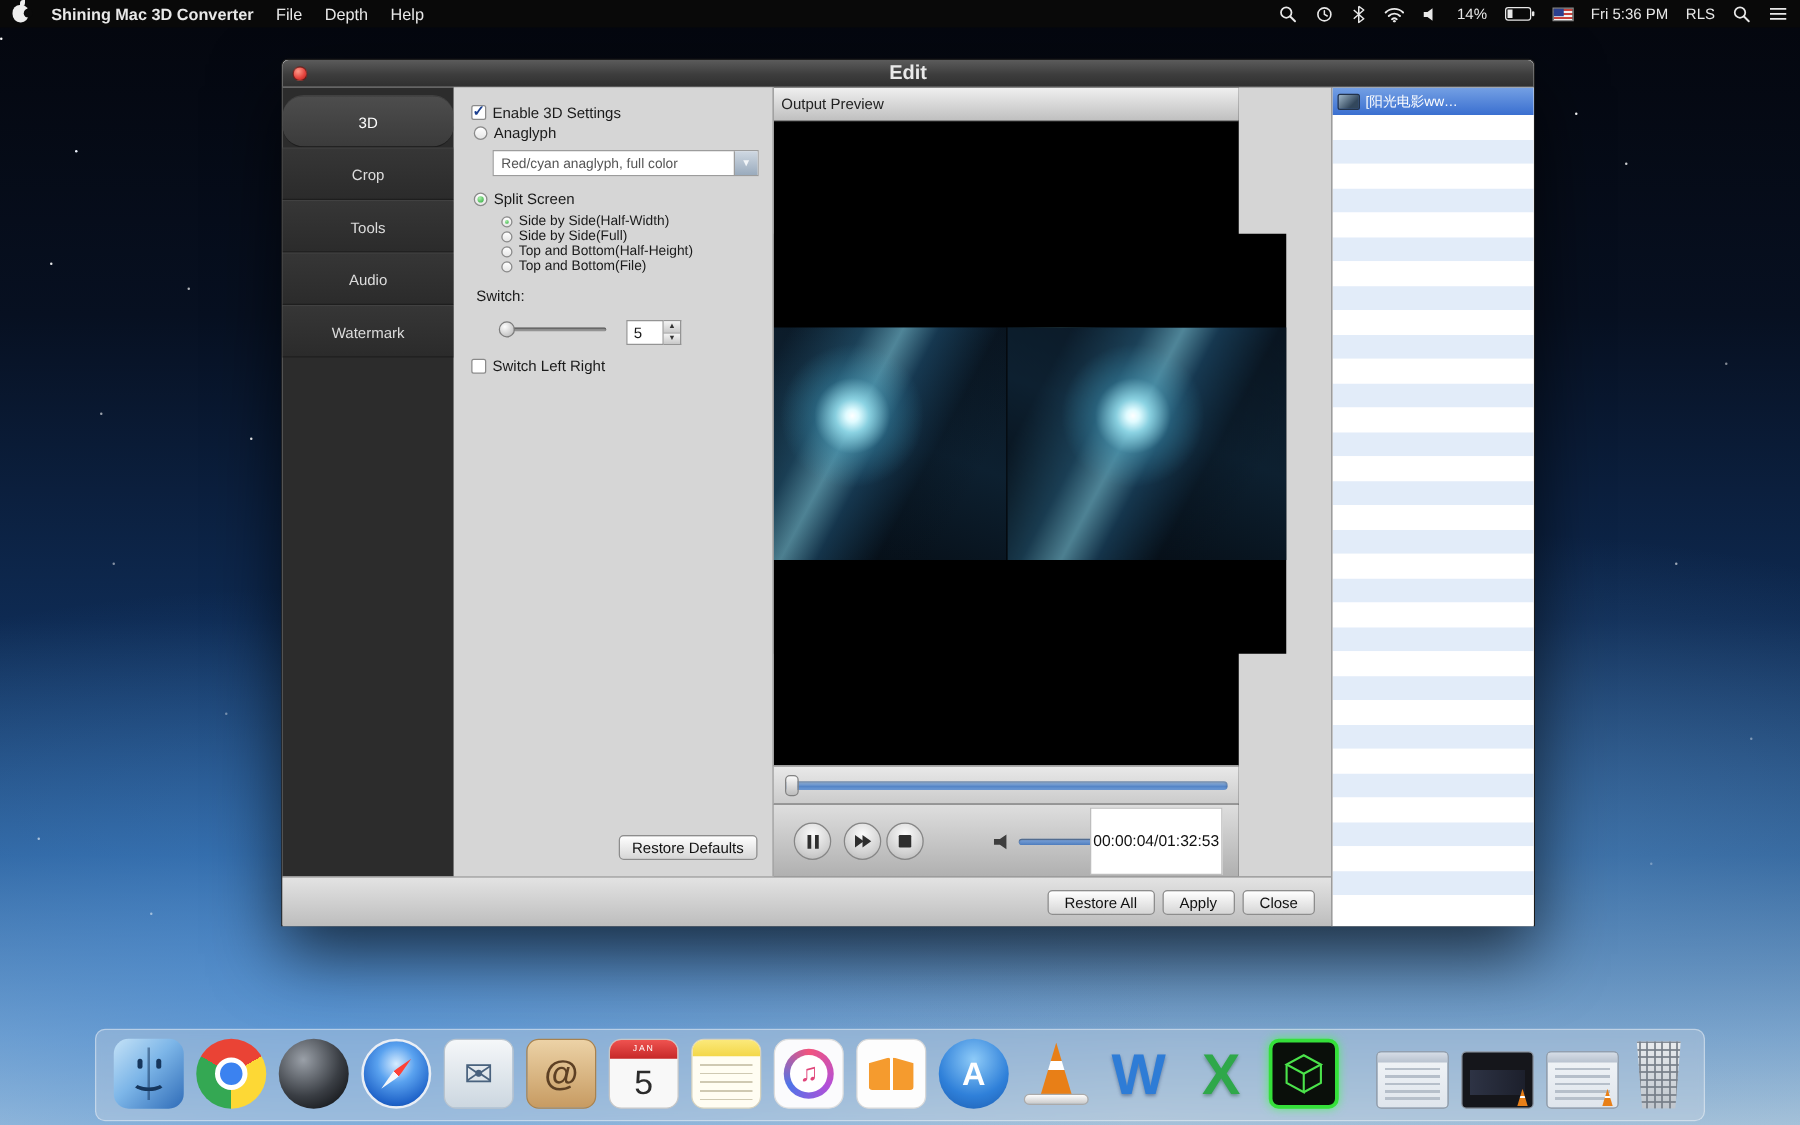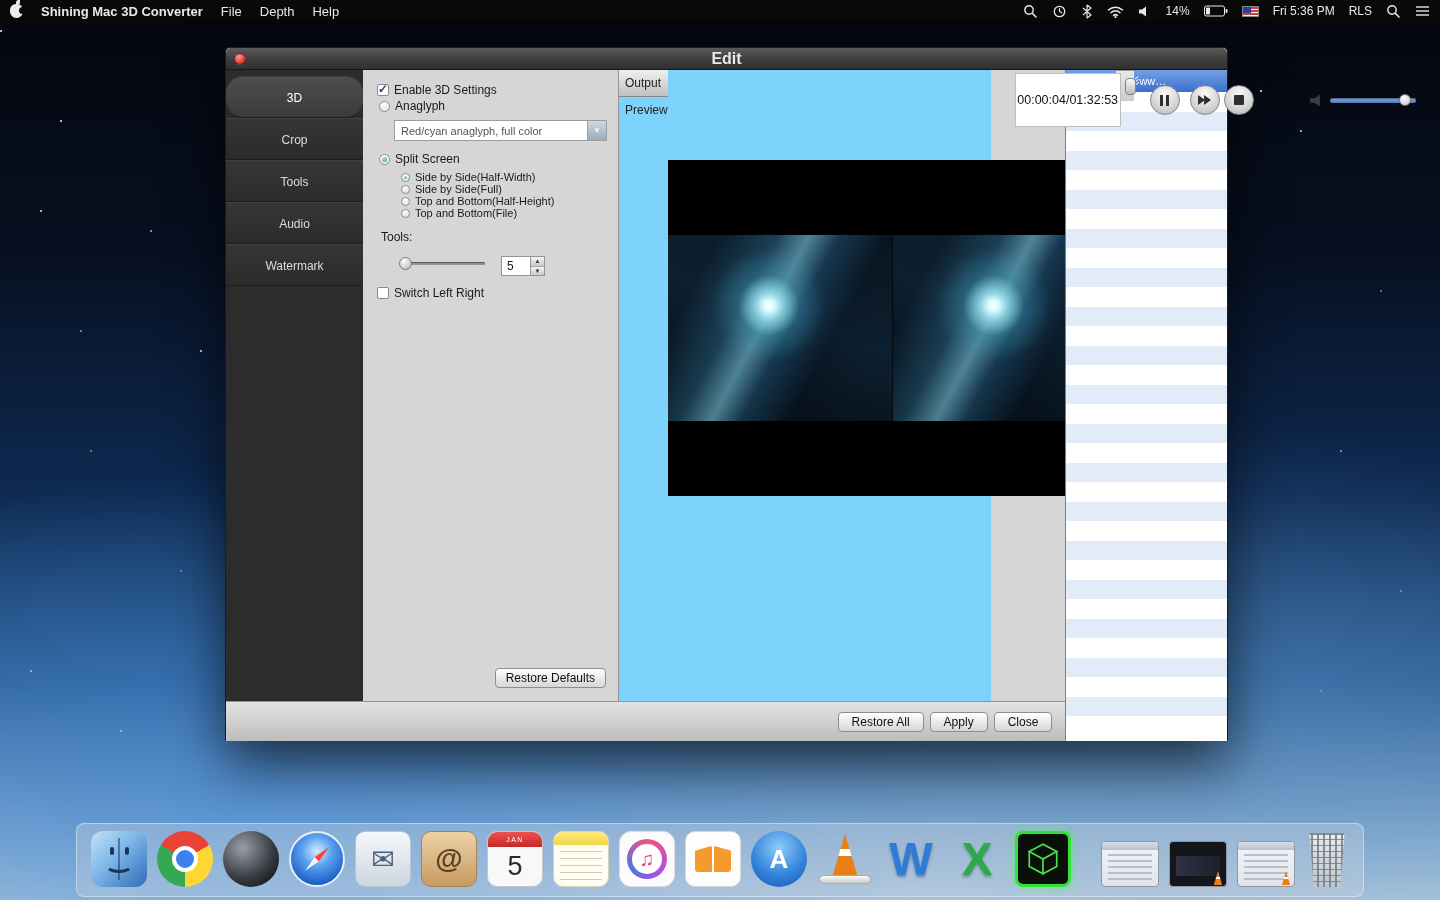--- a/index.html
+++ b/index.html
@@ -66,21 +66,21 @@
     background:radial-gradient(circle at 35% 30%,#fdfdfd,#b2b2b2);border:1px solid #7d7d7d;}
   .stepper{position:absolute;left:138px;top:186px;display:flex;height:20px;}
   .stepper .val{width:30px;background:#fff;border:1px solid #949494;font-size:12px;padding:2px 0 0 5px;}
   .stepper .arrows{width:14px;border:1px solid #949494;border-left:none;display:flex;flex-direction:column;}
   .stepper .arrows span{flex:1;display:flex;align-items:center;justify-content:center;font-size:6px;color:#333;
     background:linear-gradient(#f4f4f4,#c9c9c9);}
   .stepper .arrows span:first-child{border-bottom:1px solid #a8a8a8;}
   .restore-defaults{position:absolute;right:12px;bottom:13px;height:20px;padding:0 10px;font-size:12px;color:#111;
     background:linear-gradient(#ffffff,#d6d6d6);border:1px solid #8d8d8d;border-radius:4px;}
   
-  .previewcol{width:372px;display:flex;flex-direction:row;background:#7dd3fc;}
+  .previewcol{width:372px;display:flex;flex-direction:column;background:#000000;}
   .pv-header{height:27px;background:linear-gradient(#f0f0f0,#c0c0c0);border-bottom:1px solid #868686;
     font-size:12px;color:#222;line-height:27px;padding-left:6px;}
   .pv-viewport{height:515px;display:flex;align-items:center;justify-content:center;}
   .pv-frame{width:448px;height:336px;background:#000;display:flex;align-items:center;justify-content:center;}
   .half{width:224px;height:186px;
     background:
       radial-gradient(circle at 45% 38%, #ffffff 0, #dffbff 3%, rgba(150,225,240,.85) 8%, rgba(60,145,175,.4) 18%, rgba(0,0,0,0) 34%),
       linear-gradient(118deg, rgba(0,0,0,0) 16%, rgba(40,95,125,.55) 34%, rgba(125,205,228,.6) 44%, rgba(28,72,102,.65) 53%, rgba(6,16,26,.25) 68%, rgba(0,0,0,0) 82%),
       linear-gradient(200deg,#0a1622 0%,#0d2030 45%,#04090f 100%);}
   .half + .half{border-left:1px solid rgba(0,0,0,.65);}
@@ -302,21 +302,21 @@
           </div>
           <div class="srow sub" style="left:38px;top:125px;">
             <span class="rd" style="width:9px;height:9px;"></span>
             <span>Top and Bottom(Half-Height)</span>
           </div>
           <div class="srow sub" style="left:38px;top:137px;">
             <span class="rd" style="width:9px;height:9px;"></span>
             <span>Top and Bottom(File)</span>
           </div>
           <div class="srow" style="left:18px;top:160px;">
-            <span>Tools:</span>
+            <span>Switch:</span>
           </div>
           <div class="slider">
             <span class="thumb"></span>
           </div>
           <div class="stepper">
             <span class="val">5</span>
             <span class="arrows">
                 <span>▲</span>
                 <span>▼</span>
               </span>

